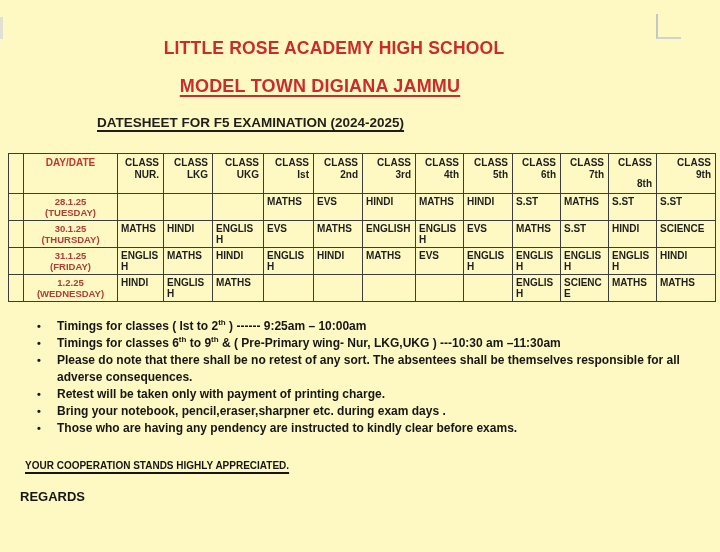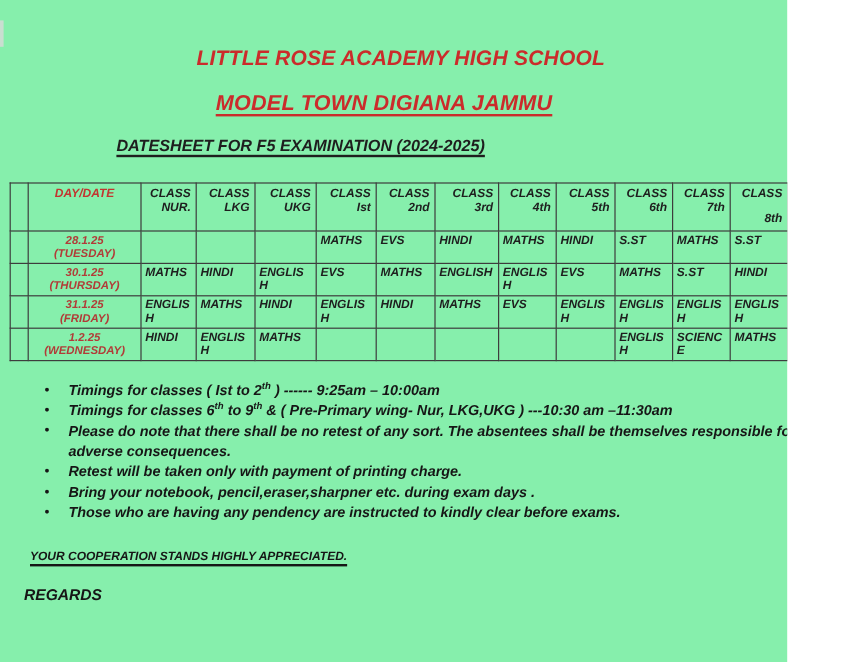--- a/index.html
+++ b/index.html
@@ -5,21 +5,21 @@
   :root{
     --title-red:#cb2b2b;
     --date-red:#b13c38;
     --header-red:#c23530;
     --ink:#1e1e1e;
     --border:#3d3d3d;
   }
   *{box-sizing:border-box;margin:0;padding:0;}
   html,body{width:720px;height:552px;}
   body{font-family:"Liberation Sans","DejaVu Sans",sans-serif;background:#fff;}
-  .page{position:relative;width:656px;height:552px;background:#86efac;overflow:hidden;color:var(--ink);font-style:italic;}
+  .page{position:relative;width:720px;height:552px;background:#fef9c3;overflow:hidden;color:var(--ink);}
 
   
   .corner-mark{position:absolute;left:656px;top:14px;width:25px;height:25px;
     border-left:2px solid #c6c6c6;border-bottom:2px solid #d2d2d2;}
   .edge-mark{position:absolute;left:0;top:17px;width:3px;height:22px;background:#d9d9d9;opacity:.8;}
 
   
   .school-name{width:668px;margin:38px 0 0;text-align:center;
     font-size:17.5px;line-height:20px;font-weight:700;color:var(--title-red);letter-spacing:.2px;}
   .school-address{width:640px;margin:18px 0 0;text-align:center;

